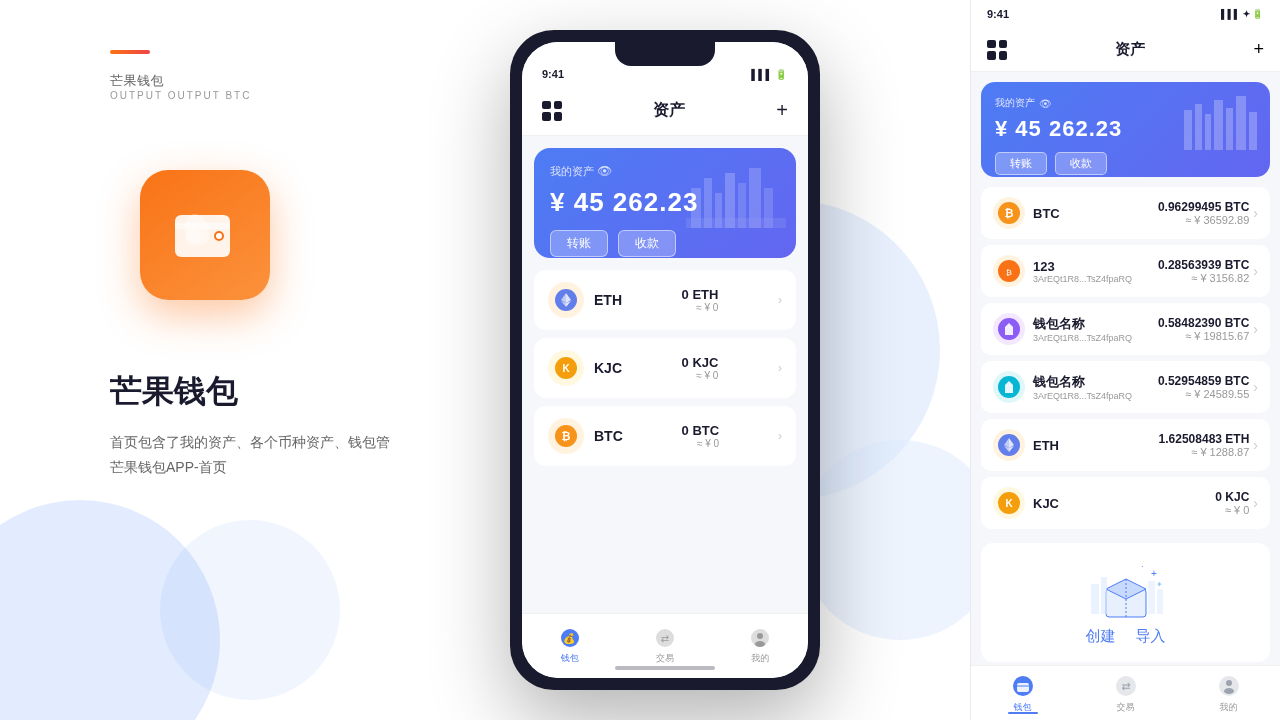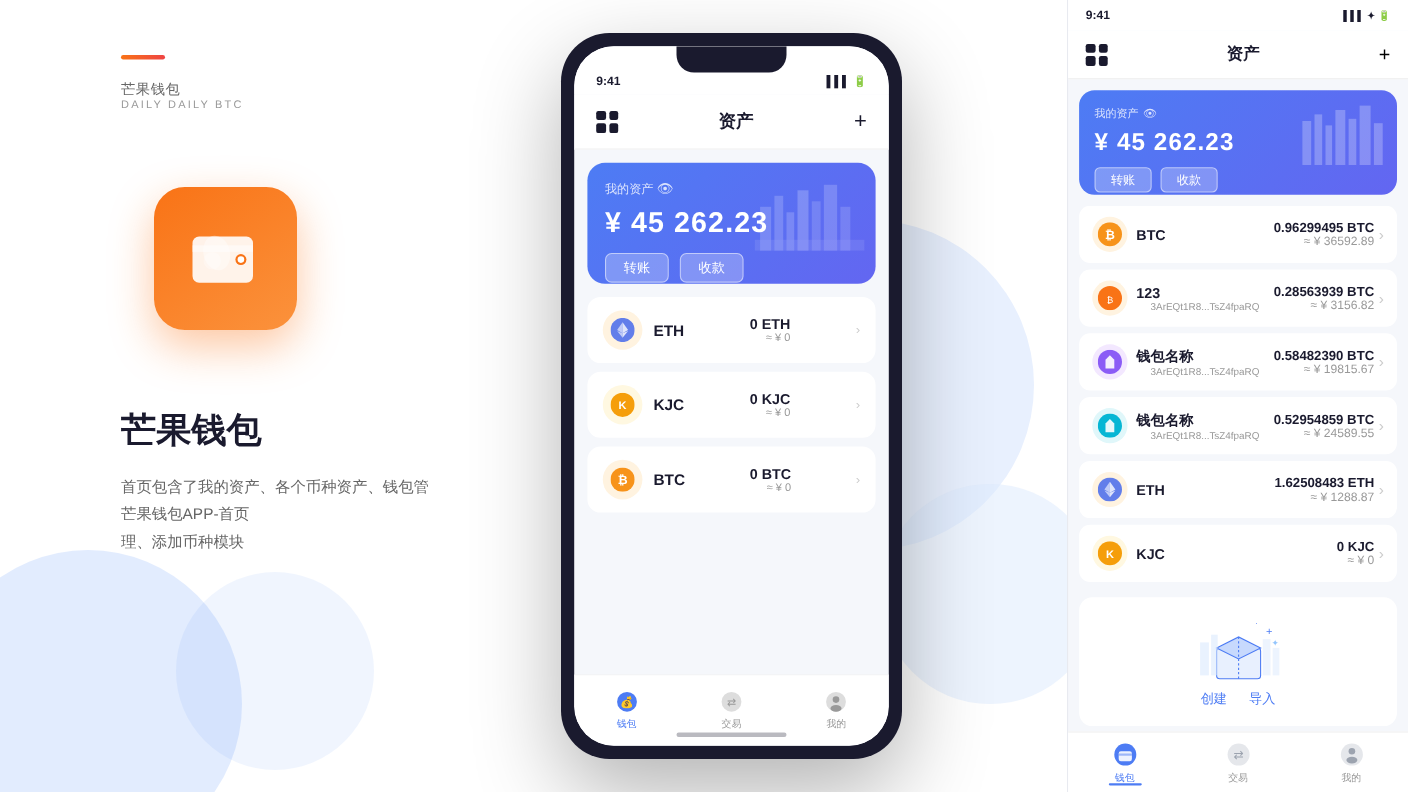--- a/index.html
+++ b/index.html
@@ -446,21 +446,20 @@
 
     .coin-name-right {
       font-size: 13px;
       font-weight: 600;
       color: #1a1a2e;
     }
 
     .coin-addr-right {
       font-size: 9px;
       color: #999;
-      text-align: center;
     }
 
     .coin-amounts-right {
       text-align: right;
     }
 
     .coin-amount-main-right {
       font-size: 12px;
       font-weight: 600;
       color: #1a1a2e;
@@ -486,21 +485,21 @@
       margin-bottom: 10px;
     }
 
     .eth-create-buttons {
       display: flex;
       justify-content: center;
       gap: 20px;
     }
 
     .eth-create-btn {
-      font-size: 12px;
+      font-size: 15px;
       color: #4d7cf4;
       cursor: pointer;
       text-decoration: none;
     }
 
     
     .right-bottom-nav {
       position: absolute;
       bottom: 0;
       left: 0;
@@ -613,41 +612,40 @@
   </style>
 </head>
 <body>
 
 <div class="left-section">
   <div class="blue-circle"></div>
   <div class="blue-circle2"></div>
 
   <div class="accent-line"></div>
   <div class="small-title">芒果钱包</div>
-  <div class="small-subtitle">DAILY DAILY BTC</div>
+  <div class="small-subtitle">OUTPUT OUTPUT BTC</div>
 
   <div class="app-icon">
     <svg width="80" height="80" viewBox="0 0 80 80">
 
       <rect x="10" y="20" width="55" height="42" rx="6" fill="rgba(255,255,255,0.9)"></rect>
       <rect x="10" y="28" width="55" height="6" fill="rgba(255,255,255,0.5)"></rect>
       <circle cx="54" cy="41" r="5" fill="#f97316"></circle>
       <circle cx="54" cy="41" r="3" fill="#fff"></circle>
 
       <ellipse cx="32" cy="35" rx="12" ry="16" rx2="8" fill="rgba(255,255,255,0.4)" transform="rotate(-15 32 35)"></ellipse>
       <circle cx="28" cy="42" r="8" fill="rgba(255,255,255,0.3)"></circle>
     </svg>
   </div>
 
   <div class="app-title">芒果钱包</div>
 
   <div class="app-desc">
     <div>首页包含了我的资产、各个币种资产、钱包管</div>
     <div>芒果钱包APP-首页</div>
-    <div>理、添加币种模块</div>
   </div>
 </div>
 
 <div class="deco-circle-1"></div>
 <div class="deco-circle-2"></div>
 
 <div class="phone-container">
   <div class="phone-frame">
     <div class="phone-screen">
       <div class="phone-notch"></div>

